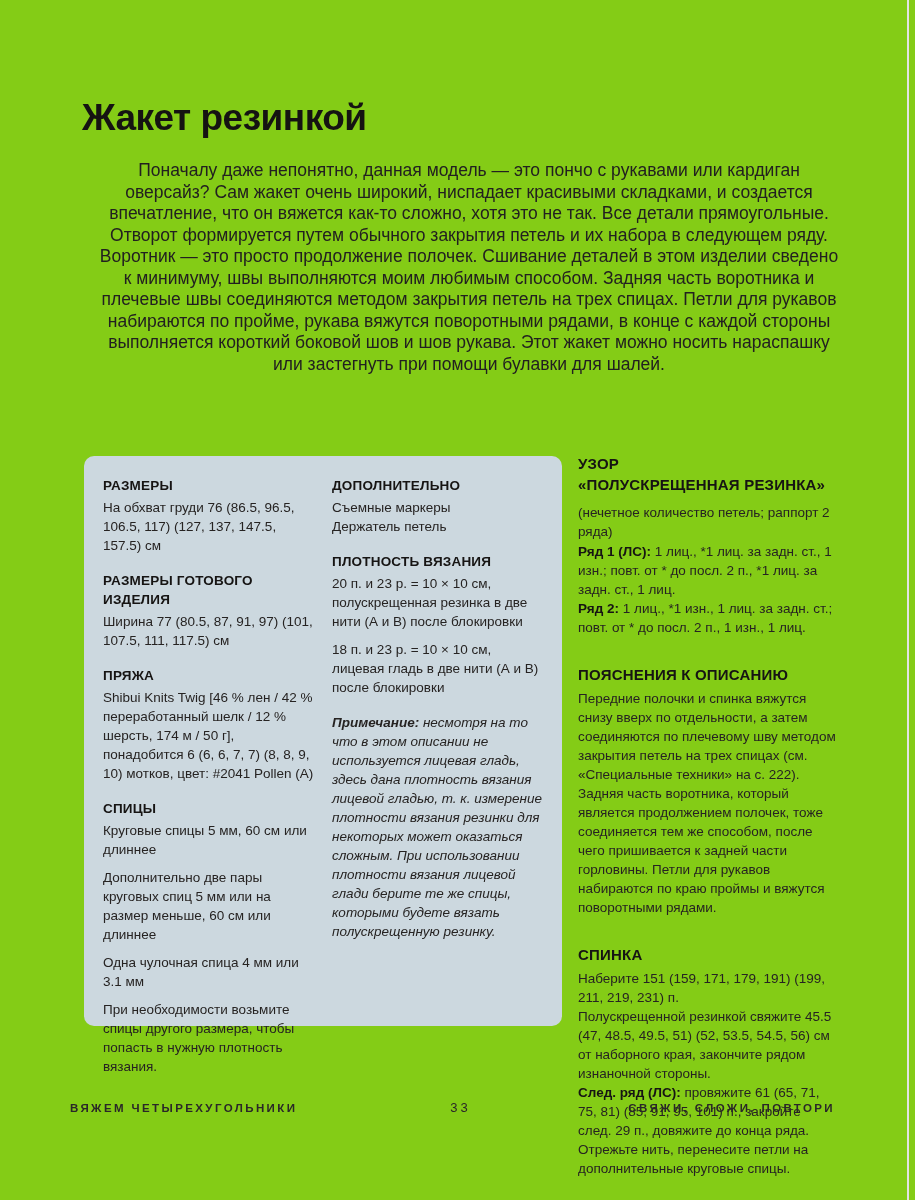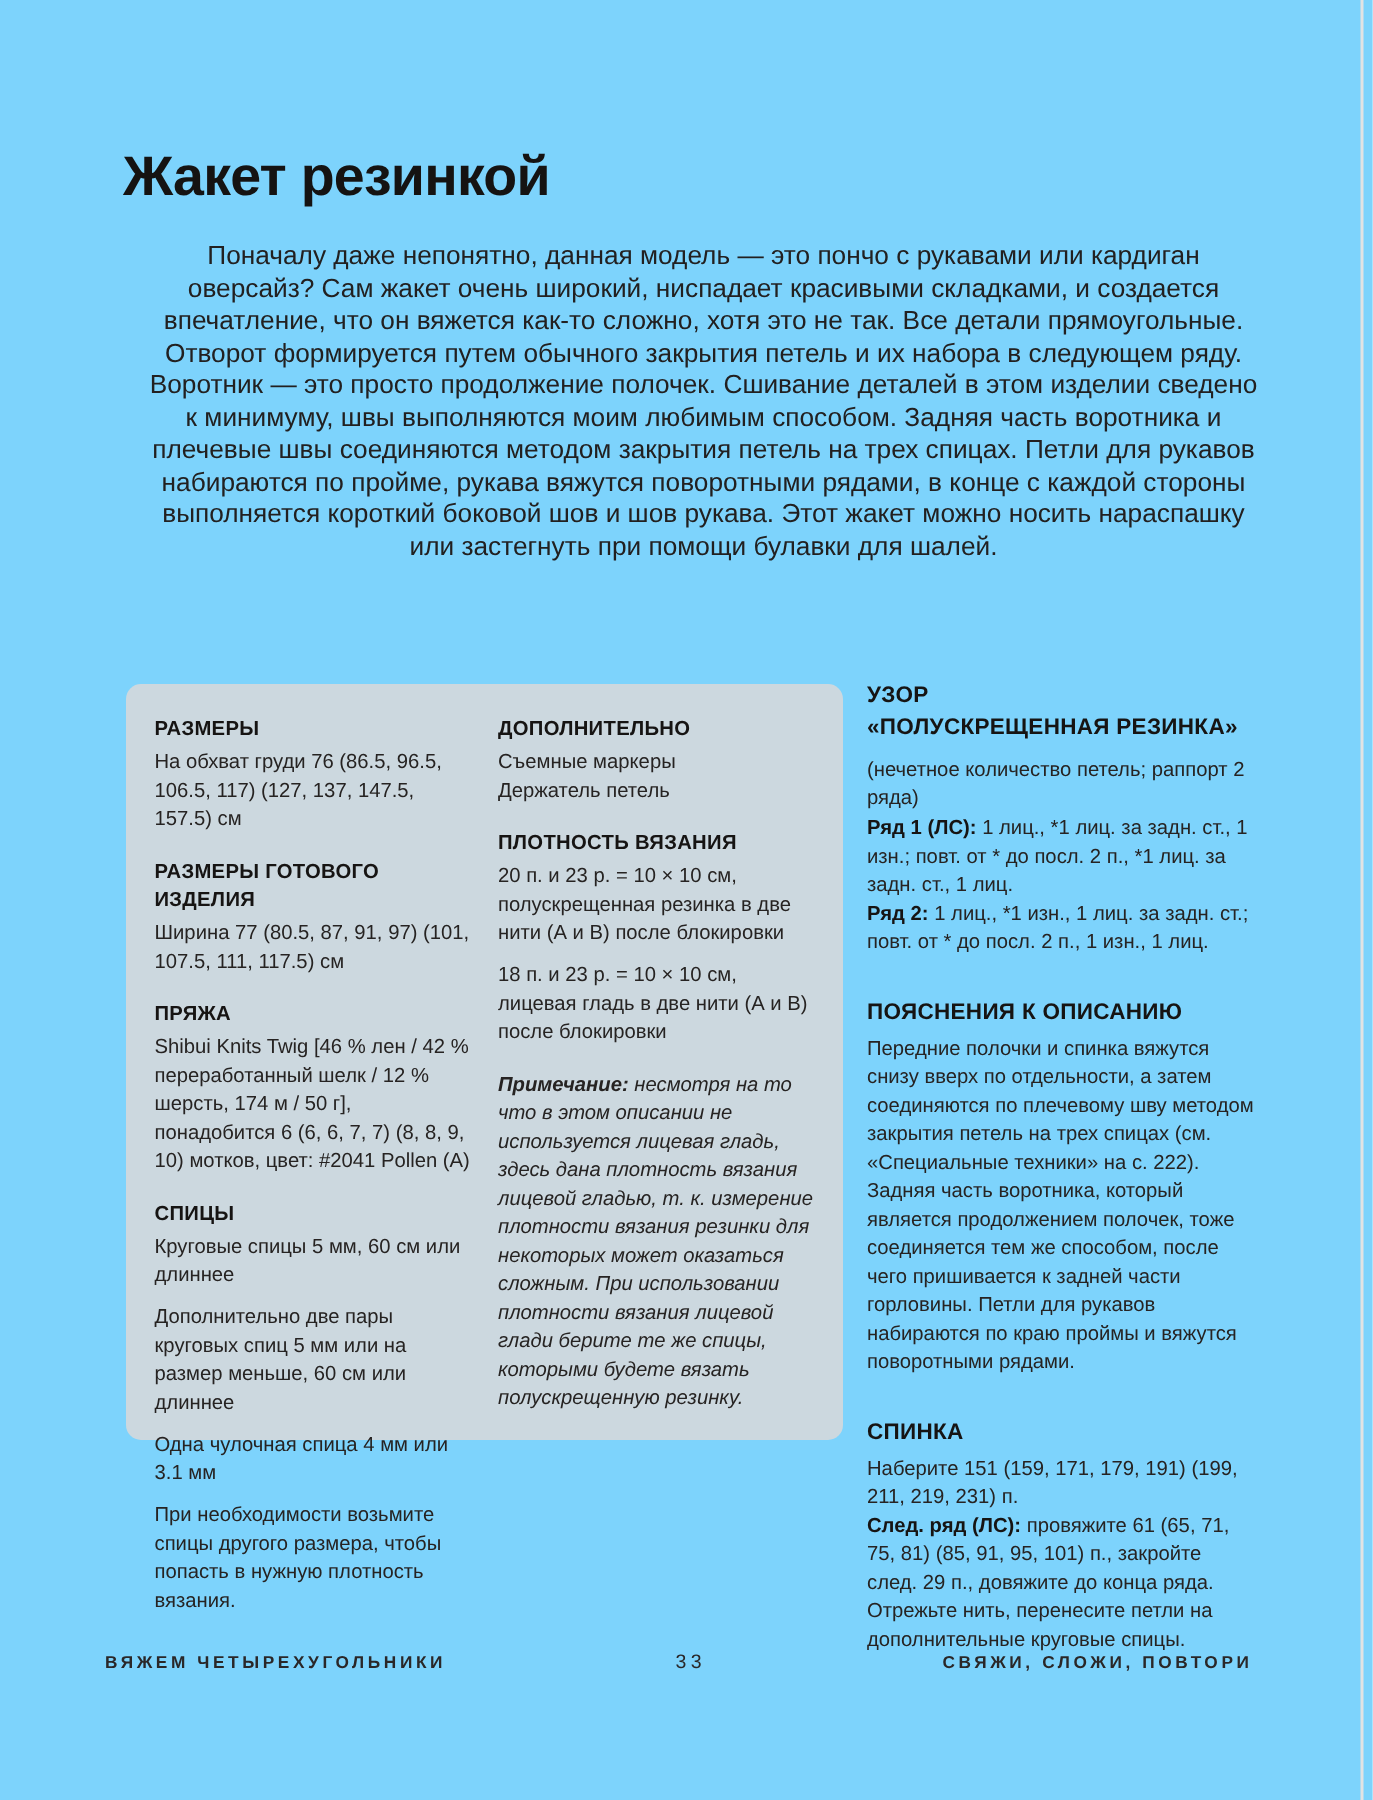--- a/index.html
+++ b/index.html
@@ -4,41 +4,41 @@
 <style>
   * { margin: 0; padding: 0; box-sizing: border-box; }
   html, body { background: #ffffff; }
   body {
     width: 915px; height: 1200px;
     font-family: "Liberation Sans", "DejaVu Sans", sans-serif;
     color: #221f1f;
     position: relative;
     overflow: hidden;
   }
-  .page { position: absolute; inset: 0; background: #7dd3fc; }
+  .page { position: absolute; inset: 0; background: #84cc16; }
   .scan-edge {
     position: absolute; top: 0; right: 6px; width: 2px; height: 1200px;
     background: #e3e3e3;
   }
 
   
   .title {
     position: absolute; left: 82px; top: 97px;
     font-size: 37px; font-weight: 700; letter-spacing: -0.5px; color: #151312;
   }
   .intro {
     position: absolute; left: 82px; top: 160px; width: 744px;
     font-size: 17.5px; line-height: 21.5px; color: #222020;
     text-align: center;
     margin-left: 15px;
   }
 
   
   .info-box {
-    position: absolute; left: 84px; top: 456px; width: 478px; height: 504px;
+    position: absolute; left: 84px; top: 456px; width: 478px; height: 570px;
     border-radius: 10px;
     padding: 20px 16px 18px 19px;
     display: flex; gap: 15px;
   }
   .info-col { width: 214px; font-size: 13.5px; line-height: 19px; color: #262322; }
   .info-col .sec { margin-bottom: 16px; }
   .info-col h4 {
     font-size: 13.5px; font-weight: 700; color: #161413;
     letter-spacing: 0.2px; margin-bottom: 3px;
   }
@@ -131,20 +131,21 @@
     </div>
     <div>
       <span class="inline-bold">Ряд 2:</span><span> 1 лиц., *1 изн., 1 лиц. за задн. ст.; повт. от * до посл. 2 п., 1 изн., 1 лиц.</span>
     </div>
 
     <div class="rh gap-lg">ПОЯСНЕНИЯ К ОПИСАНИЮ</div>
     <div class="body-block">Передние полочки и спинка вяжутся снизу вверх по отдельности, а затем соединяются по плечевому шву методом закрытия петель на трех спицах (см. «Специальные техники» на с. 222). Задняя часть воротника, который является продолжением полочек, тоже соединяется тем же способом, после чего пришивается к задней части горловины. Петли для рукавов набираются по краю проймы и вяжутся поворотными рядами.</div>
 
     <div class="rh gap-lg">СПИНКА</div>
     <div class="body-block">Наберите 151 (159, 171, 179, 191) (199, 211, 219, 231) п.</div>
+    <div>Полускрещенной резинкой свяжите 45.5 (47, 48.5, 49.5, 51) (52, 53.5, 54.5, 56) см от наборного края, закончите рядом изнаночной стороны.</div>
     <div>
       <span class="inline-bold">След. ряд (ЛС):</span><span> провяжите 61 (65, 71, 75, 81) (85, 91, 95, 101) п., закройте след. 29 п., довяжите до конца ряда.</span>
     </div>
     <div>Отрежьте нить, перенесите петли на дополнительные круговые спицы.</div>
   </div>
 
   <div class="footer">
     <div class="f-left">ВЯЖЕМ ЧЕТЫРЕХУГОЛЬНИКИ</div>
     <div class="f-center">33</div>
     <div class="f-right">СВЯЖИ, СЛОЖИ, ПОВТОРИ</div>

